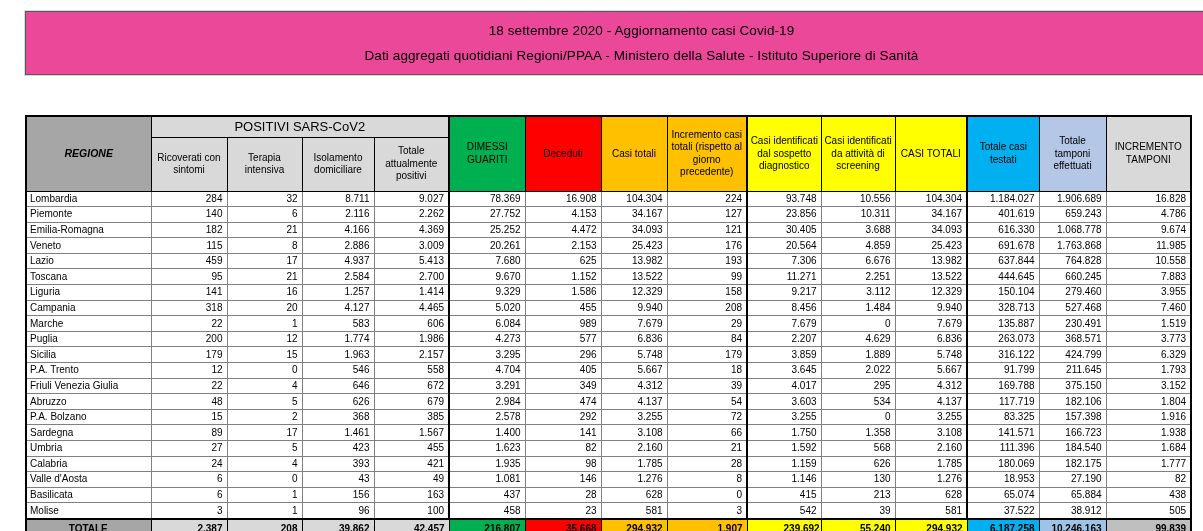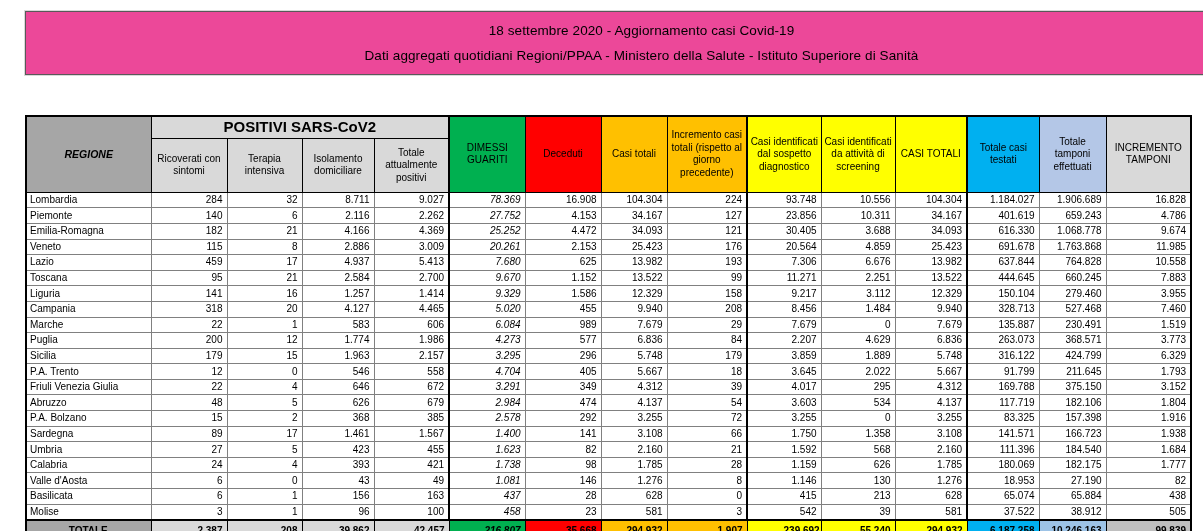--- a/index.html
+++ b/index.html
@@ -42,21 +42,21 @@
     vertical-align: middle;
     font-size: 10px;
     line-height: 1.25;
     padding: 1px 2px;
     font-weight: normal;
     overflow: hidden;
   }
   .row-group-hdr { height: 21px; }
   .row-sub-hdr  { height: 54px; }
   .hdr-regione { background: var(--header_gray, #A6A6A6); font-weight: bold; font-size: 10.5px; font-style: italic; }
-  .hdr-group   { background: var(--light_gray, #D9D9D9); font-weight: bold; font-size: 15px; }
+  .hdr-group   { background: var(--light_gray, #D9D9D9); font-weight: normal; font-size: 13px; }
   .hdr-sub     { background: var(--light_gray, #D9D9D9); }
   .bg-green  { background: var(--green, #00B050); }
   .bg-red    { background: var(--red, #FF0000); }
   .bg-orange { background: var(--orange, #FFC000); }
   .bg-yellow { background: var(--yellow, #FFFF00); }
   .bg-blue   { background: var(--blue, #00B0F0); }
   .bg-peri   { background: var(--periwinkle, #B4C7E7); }
   .bg-lgray  { background: var(--light_gray, #D9D9D9); }
 
   
@@ -67,21 +67,21 @@
     line-height: 1;
     padding: 0 4px 0 3px;
     white-space: nowrap;
     overflow: hidden;
     background: #fff;
   }
   td.region { text-align: left; }
   td.num    { text-align: right; }
 
   
-  tbody tr td:nth-child(6)  { border-left: 2px solid #000; font-style: italic; }
+  tbody tr td:nth-child(6)  { border-left: 2px solid #000; }
   tbody tr td:nth-child(9)  { border-left: 1px solid #000; }
   tbody tr td:nth-child(10) { border-left: 2px solid #000; padding-left: 36px; }
   tbody tr td:nth-child(13) { border-left: 2px solid #000; }
   .sep-left  { border-left: 2px solid #000 !important; }
 
   
   tbody tr.totale-row td {
     font-weight: bold;
     height: 19px;
     border: 1px solid #000;
@@ -442,21 +442,21 @@
           <td class="cell num">111.396</td>
           <td class="cell num">184.540</td>
           <td class="cell num">1.684</td>
         </tr>
         <tr>
           <td class="cell region">Calabria</td>
           <td class="cell num">24</td>
           <td class="cell num">4</td>
           <td class="cell num">393</td>
           <td class="cell num">421</td>
-          <td class="cell num">1.738</td>
+          <td class="cell num">1.935</td>
           <td class="cell num">98</td>
           <td class="cell num">1.785</td>
           <td class="cell num">28</td>
           <td class="cell num">1.159</td>
           <td class="cell num">626</td>
           <td class="cell num">1.785</td>
           <td class="cell num">180.069</td>
           <td class="cell num">182.175</td>
           <td class="cell num">1.777</td>
         </tr>

